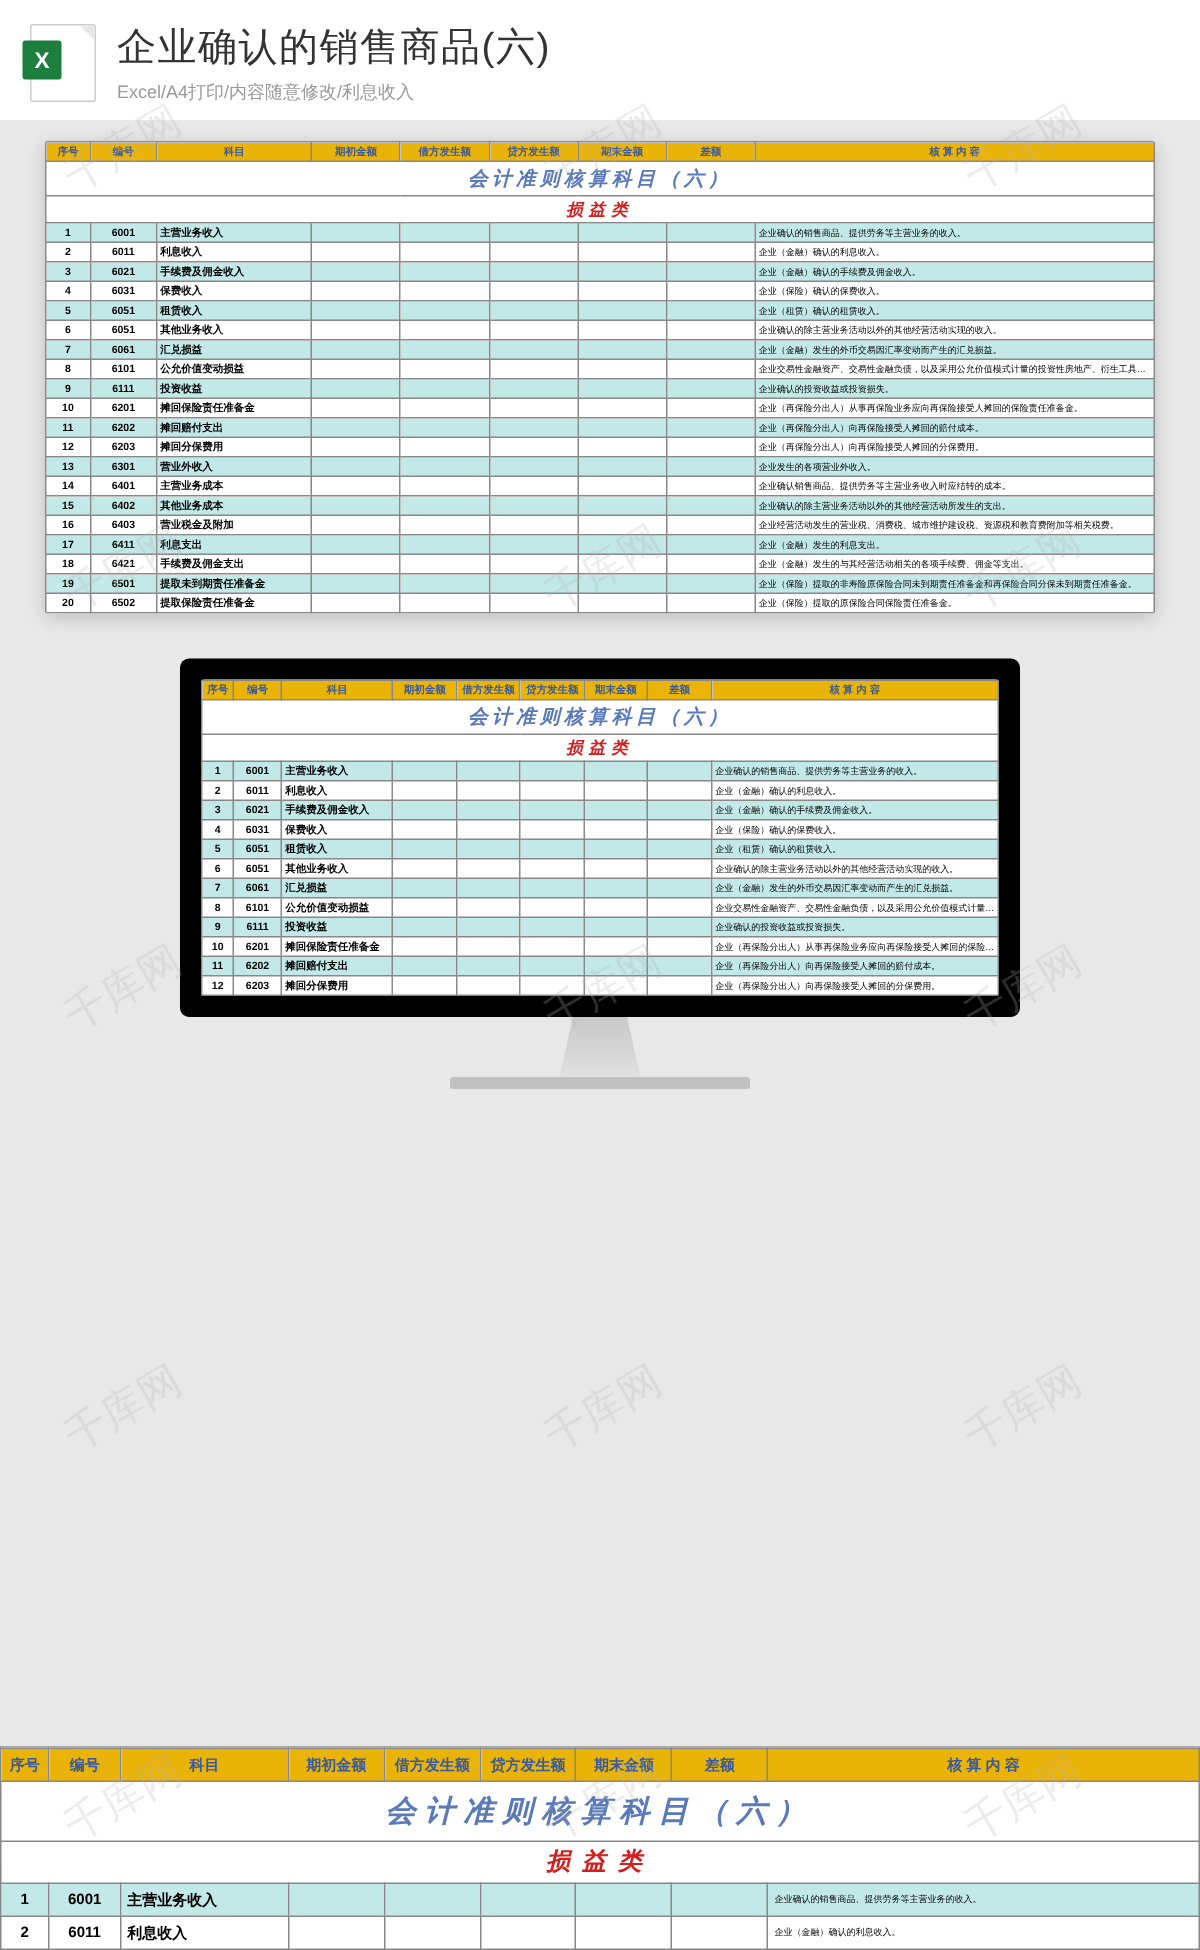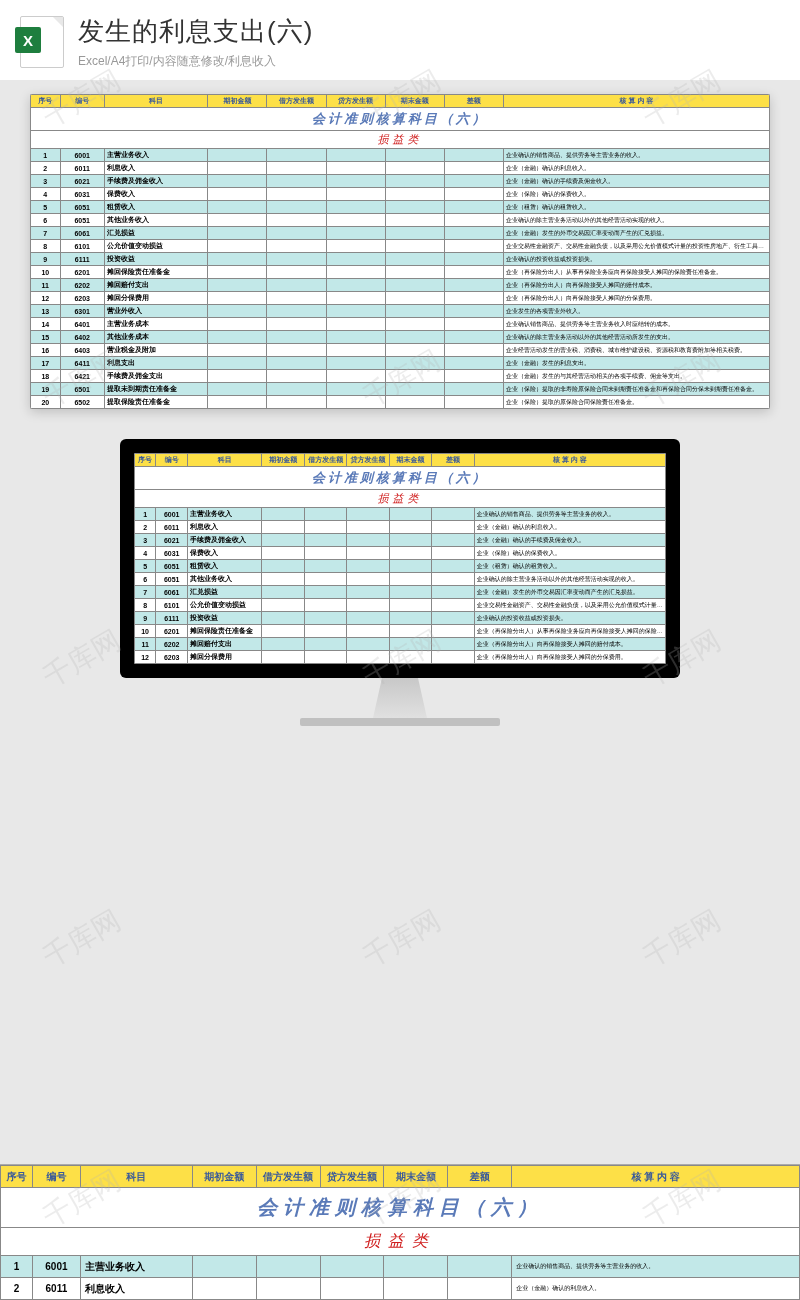--- a/index.html
+++ b/index.html
@@ -94,29 +94,29 @@
     font-weight: bold;
     font-size: 13px;
     font-family: "KaiTi", serif;
     border: 1px solid #888;
     padding: 2px;
     letter-spacing: 3px;
   }
   .sheet .subtitle-row td {
     text-align: center;
     color: #d02020;
-    font-weight: normal;
+    font-weight: bold;
     font-style: italic;
     font-size: 11px;
     font-family: "KaiTi", serif;
     padding: 1px;
     letter-spacing: 4px;
   }
   .sheet thead th {
-    background: #fde047;
+    background: #eab308;
     color: #3a5a9a;
     font-weight: bold;
     text-align: center;
     font-size: 7px;
   }
   .sheet tbody tr.odd td { background: #c2e8e8; }
   .sheet tbody tr.even td { background: #fff; }
   .sheet tbody td.c-seq, .sheet tbody td.c-code { text-align: center; font-weight: bold; }
   .sheet tbody td.c-subject { font-weight: bold; }
   .sheet tbody td.c-desc { font-size: 6px; }
@@ -179,21 +179,21 @@
 <div class="watermark" style="top:920px;left:40px">千库网</div>
 <div class="watermark" style="top:920px;left:360px">千库网</div>
 <div class="watermark" style="top:920px;left:640px">千库网</div>
 <div class="watermark" style="top:1180px;left:40px">千库网</div>
 <div class="watermark" style="top:1180px;left:360px">千库网</div>
 <div class="watermark" style="top:1180px;left:640px">千库网</div>
 
 <div class="header">
   <div class="excel-icon"></div>
   <div class="title-block">
-    <div class="main-title">发生的利息支出(六)</div>
+    <div class="main-title">企业确认的销售商品(六)</div>
     <div class="sub-title">Excel/A4打印/内容随意修改/利息收入</div>
   </div>
 </div>
 
 <div class="preview-card">
   <table class="sheet">
       <colgroup>
         <col style="width:4%">
         <col style="width:6%">
         <col style="width:14%">

